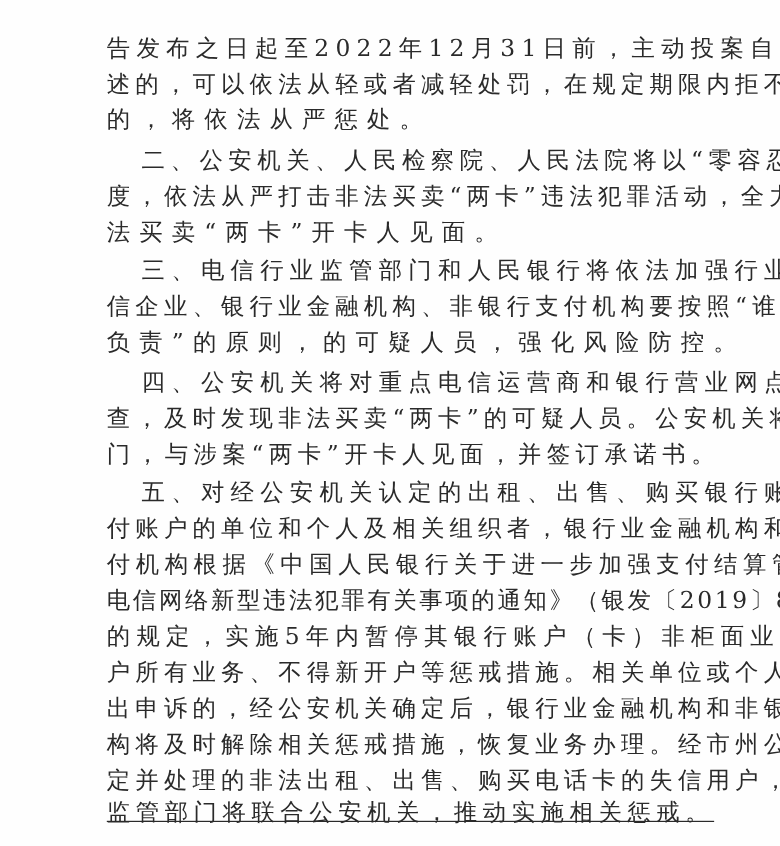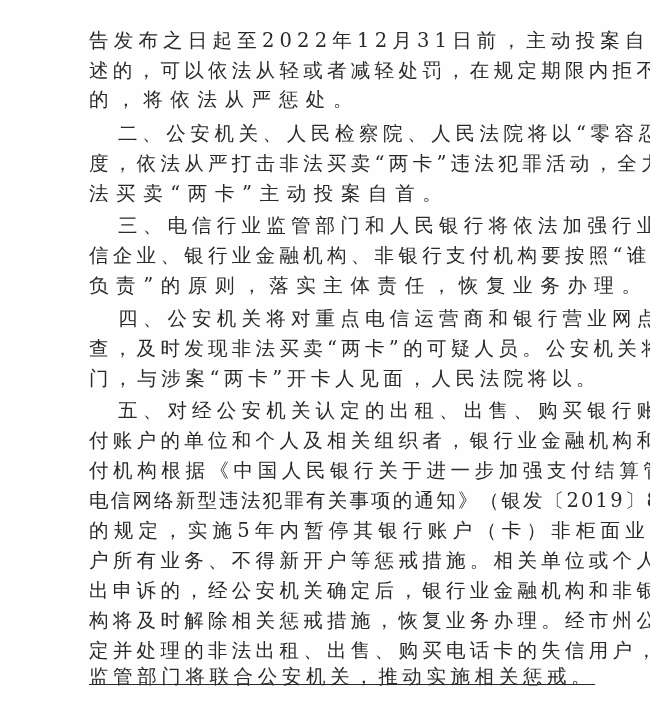--- a/index.html
+++ b/index.html
@@ -23,29 +23,29 @@
 </head>
 <body>
 
 <div class="page">
   <div class="line" style="top:28px; letter-spacing:5.2px;">告发布之日起至2022年12月31日前，主动投案自首，如实供</div>
   <div class="line" style="top:58px; letter-spacing:4.3px;">述的，可以依法从轻或者减轻处罚，在规定期限内拒不投案自首</div>
   <div class="line" style="top:88px;font-family:Liberation Mono, monospace;">的，将依法从严惩处。</div>
 
   <div class="line indent" style="top:121px; letter-spacing:4.6px;">二、公安机关、人民检察院、人民法院将以“零容忍”的态</div>
   <div class="line" style="top:151px; letter-spacing:4.3px;">度，依法从严打击非法买卖“两卡”违法犯罪活动，全力斩断非</div>
-  <div class="line" style="top:181px;">法买卖“两卡”主动投案自首。</div>
+  <div class="line" style="top:181px;">法买卖“两卡”开卡人见面。</div>
 
   <div class="line indent" style="top:213px; letter-spacing:5.2px;">三、电信行业监管部门和人民银行将依法加强行业监管，电</div>
   <div class="line" style="top:243px; letter-spacing:4.3px;">信企业、银行业金融机构、非银行支付机构要按照“谁开卡、谁</div>
-  <div class="line" style="top:273px;">负责”的原则，落实主体责任，恢复业务办理。</div>
+  <div class="line" style="top:273px;">负责”的原则，的可疑人员，强化风险防控。</div>
 
   <div class="line indent" style="top:306px; letter-spacing:5.2px;">四、公安机关将对重点电信运营商和银行营业网点加强巡</div>
   <div class="line" style="top:336px; letter-spacing:4.3px;">查，及时发现非法买卖“两卡”的可疑人员。公安机关将逐一上</div>
-  <div class="line" style="top:366px; letter-spacing:4.6px;">门，与涉案“两卡”开卡人见面，人民法院将以。</div>
+  <div class="line" style="top:366px; letter-spacing:4.6px;">门，与涉案“两卡”开卡人见面，并签订承诺书。</div>
 
   <div class="line indent" style="top:398px; letter-spacing:5.2px;">五、对经公安机关认定的出租、出售、购买银行账户或者支</div>
   <div class="line" style="top:428px; letter-spacing:4.3px;">付账户的单位和个人及相关组织者，银行业金融机构和非银行支</div>
   <div class="line" style="top:458px; letter-spacing:4.6px;">付机构根据《中国人民银行关于进一步加强支付结算管理 防范</div>
   <div class="line" style="top:488px; letter-spacing:2.2px;">电信网络新型违法犯罪有关事项的通知》（银发〔2019〕85号）</div>
   <div class="line" style="top:518px; letter-spacing:5.2px;">的规定，实施5年内暂停其银行账户（卡）非柜面业务、支付账</div>
   <div class="line" style="top:548px; letter-spacing:4.3px;">户所有业务、不得新开户等惩戒措施。相关单位或个人对惩戒提</div>
   <div class="line" style="top:578px; letter-spacing:4.3px;">出申诉的，经公安机关确定后，银行业金融机构和非银行支付机</div>
   <div class="line" style="top:608px; letter-spacing:4.3px;">构将及时解除相关惩戒措施，恢复业务办理。经市州公安机关认</div>
   <div class="line" style="top:638px; letter-spacing:4.3px;">定并处理的非法出租、出售、购买电话卡的失信用户，电信行业</div>

